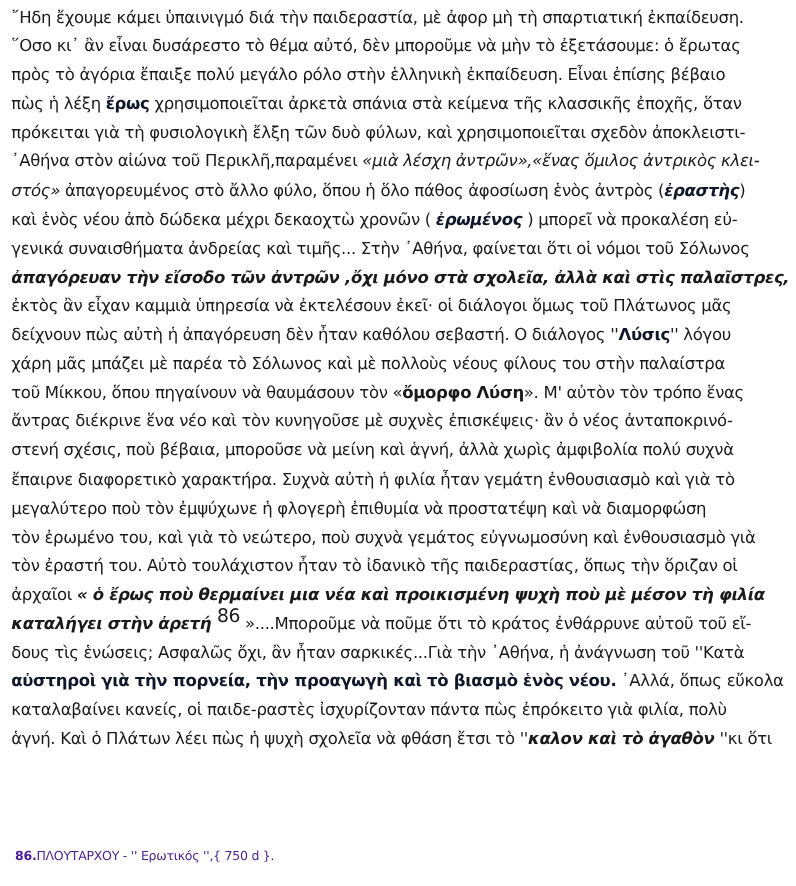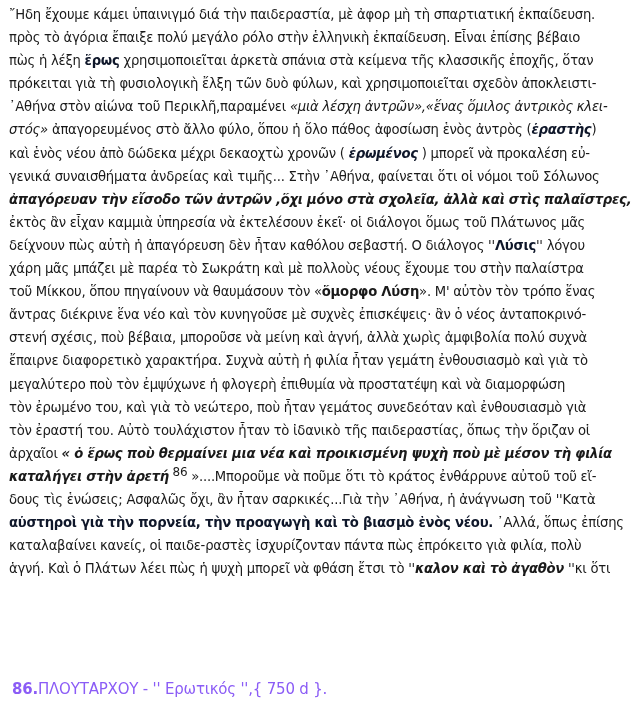--- a/index.html
+++ b/index.html
@@ -16,59 +16,60 @@
   }
   .line {
     display: block;
     height: 23.1px;
     line-height: 23.1px;
     white-space: nowrap;
   }
   .run.b { font-weight: bold; }
   .run.i { font-style: italic; }
   .run.blue { color: #0f172a; }
-  .run.sup { font-size: 12px; vertical-align: super; line-height: 0; }
+  .run.sup { font-size: 15px; vertical-align: super; line-height: 0; }
   .footnote {
     position: absolute;
     left: 12px; top: 680px;
     font-family: "DejaVu Sans", sans-serif;
-    font-size: 15px;
-    color: #8b5cf6;
+    font-size: 10px;
+    color: #4c1d95;
     white-space: nowrap;
     letter-spacing: -0.2px;
   }
   .footnote .num { font-weight: bold; }
 </style>
 </head>
 <body>
 
 <div class="page">
   <div id="body-text">
       <span class="line"><span class="run">῎Ηδη ἔχουμε κάμει ὑπαινιγμό διά τὴν παιδεραστία, μὲ ἀφορ μὴ τὴ σπαρτιατική ἐκπαίδευση.</span></span>
+      <span class="line"><span class="run">῞Οσο κι᾽ ἂν εἶναι δυσάρεστο τὸ θέμα αὐτό, δὲν μποροῦμε νὰ μὴν τὸ ἐξετάσουμε: ὁ ἔρωτας</span></span>
       <span class="line"><span class="run">πρὸς τὸ ἀγόρια ἔπαιξε πολύ μεγάλο ρόλο  στὴν ἑλληνικὴ ἐκπαίδευση. Εἶναι ἐπίσης βέβαιο</span></span>
       <span class="line"><span class="run">πὼς ἡ λέξη </span><span class="run b blue">ἔρως</span><span class="run"> χρησιμοποιεῖται ἀρκετὰ σπάνια στὰ κείμενα τῆς κλασσικῆς ἐποχῆς, ὅταν</span></span>
       <span class="line"><span class="run">πρόκειται γιὰ τὴ φυσιολογικὴ ἔλξη τῶν δυὸ φύλων, καὶ χρησιμοποιεῖται σχεδὸν ἀποκλειστι-</span></span>
       <span class="line"><span class="run">᾽Αθήνα στὸν αἰώνα τοῦ Περικλῆ,παραμένει </span><span class="run i">«μιὰ λέσχη ἀντρῶν»,«ἕνας ὅμιλος ἀντρικὸς κλει-</span></span>
       <span class="line"><span class="run i">στός»</span><span class="run"> ἀπαγορευμένος στὸ ἄλλο φύλο, ὅπου ἡ ὅλο πάθος ἀφοσίωση ἑνὸς ἀντρὸς (</span><span class="run b i blue">ἐραστὴς</span><span class="run">)</span></span>
       <span class="line"><span class="run">καὶ ἑνὸς νέου ἀπὸ δώδεκα  μέχρι δεκαοχτὼ χρονῶν ( </span><span class="run b i blue">ἐρωμένος</span><span class="run"> ) μπορεῖ νὰ προκαλέση εὐ-</span></span>
       <span class="line"><span class="run">γενικά  συναισθήματα ἀνδρείας καὶ τιμῆς... Στὴν ᾽Αθήνα, φαίνεται ὅτι οἱ νόμοι τοῦ Σόλωνος</span></span>
       <span class="line"><span class="run b i">ἀπαγόρευαν  τὴν εἴσοδο τῶν ἀντρῶν  ,ὄχι μόνο στὰ σχολεῖα,  ἀλλὰ καὶ στὶς παλαῖστρες,</span></span>
       <span class="line"><span class="run">ἐκτὸς ἂν εἶχαν καμμιὰ ὑπηρεσία νὰ ἐκτελέσουν ἐκεῖ· οἱ διάλογοι  ὅμως τοῦ Πλάτωνος μᾶς</span></span>
       <span class="line"><span class="run">δείχνουν πὼς αὐτὴ ἡ ἀπαγόρευση δὲν ἦταν καθόλου σεβαστή. Ο διάλογος ''</span><span class="run b blue">Λύσις</span><span class="run">'' λόγου</span></span>
-      <span class="line"><span class="run">χάρη μᾶς μπάζει μὲ παρέα τὸ Σωκράτη καὶ μὲ πολλοὺς νέους ἔχουμε του στὴν παλαίστρα</span></span>
+      <span class="line"><span class="run">χάρη μᾶς μπάζει μὲ παρέα τὸ Σόλωνος καὶ μὲ πολλοὺς νέους φίλους του στὴν παλαίστρα</span></span>
       <span class="line"><span class="run">τοῦ Μίκκου,  ὅπου πηγαίνουν νὰ θαυμάσουν τὸν «</span><span class="run b">ὄμορφο Λύση</span><span class="run">». Μ' αὐτὸν τὸν τρόπο ἕνας</span></span>
       <span class="line"><span class="run">ἄντρας διέκρινε  ἕνα νέο καὶ τὸν κυνηγοῦσε μὲ συχνὲς ἐπισκέψεις· ἂν ὁ νέος ἀνταποκρινό-</span></span>
       <span class="line"><span class="run">στενή σχέσις, ποὺ βέβαια, μποροῦσε νὰ μείνη καὶ ἁγνή, ἀλλὰ χωρὶς ἀμφιβολία πολύ συχνὰ</span></span>
       <span class="line"><span class="run">ἔπαιρνε διαφορετικὸ  χαρακτήρα. Συχνὰ αὐτὴ ἡ φιλία ἦταν γεμάτη ἐνθουσιασμὸ καὶ γιὰ τὸ</span></span>
       <span class="line"><span class="run">μεγαλύτερο ποὺ τὸν ἐμψύχωνε ἡ φλογερὴ ἐπιθυμία νὰ προστατέψη καὶ νὰ διαμορφώση</span></span>
-      <span class="line"><span class="run">τὸν ἐρωμένο του, καὶ γιὰ τὸ νεώτερο, ποὺ ἦταν γεμάτος συνεδεόταν καὶ ἐνθουσιασμὸ γιὰ</span></span>
+      <span class="line"><span class="run">τὸν ἐρωμένο του, καὶ γιὰ τὸ νεώτερο, ποὺ συχνὰ γεμάτος εὐγνωμοσύνη καὶ ἐνθουσιασμὸ γιὰ</span></span>
       <span class="line"><span class="run">τὸν ἐραστή του. Αὐτὸ τουλάχιστον ἦταν τὸ ἰδανικὸ τῆς παιδεραστίας, ὅπως τὴν ὅριζαν οἱ</span></span>
       <span class="line"><span class="run">ἀρχαῖοι </span><span class="run b i">« ὁ ἔρως ποὺ θερμαίνει μια νέα καὶ προικισμένη ψυχὴ ποὺ μὲ μέσον τὴ φιλία</span></span>
       <span class="line"><span class="run b i">καταλήγει στὴν ἀρετή</span><span class="run sup"> 86</span><span class="run"> »....Μποροῦμε νὰ ποῦμε ὅτι τὸ κράτος ἐνθάρρυνε αὐτοῦ τοῦ εἴ-</span></span>
       <span class="line"><span class="run">δους τὶς ἑνώσεις; Ασφαλῶς ὄχι, ἂν ἦταν σαρκικές...Γιὰ τὴν ᾽Αθήνα, ἡ ἀνάγνωση τοῦ ''Κατὰ</span></span>
-      <span class="line"><span class="run b blue">αὐστηροὶ γιὰ τὴν πορνεία, τὴν προαγωγὴ καὶ τὸ βιασμὸ ἑνὸς νέου.</span><span class="run"> ᾽Αλλά, ὅπως ἐπίσης</span></span>
+      <span class="line"><span class="run b blue">αὐστηροὶ γιὰ τὴν πορνεία, τὴν προαγωγὴ καὶ τὸ βιασμὸ ἑνὸς νέου.</span><span class="run"> ᾽Αλλά, ὅπως εὔκολα</span></span>
       <span class="line"><span class="run">καταλαβαίνει κανείς, οἱ παιδε-ραστὲς ἰσχυρίζονταν πάντα πὼς ἐπρόκειτο γιὰ φιλία, πολὺ</span></span>
-      <span class="line"><span class="run">ἁγνή. Καὶ ὁ Πλάτων λέει πὼς ἡ ψυχὴ μπορεῖ νὰ φθάση ἔτσι τὸ ''</span><span class="run b i">καλον καὶ τὸ ἀγαθὸν</span><span class="run"> ''κι ὅτι</span></span>
+      <span class="line"><span class="run">ἁγνή. Καὶ ὁ Πλάτων λέει πὼς ἡ ψυχὴ σχολεῖα νὰ φθάση ἔτσι τὸ ''</span><span class="run b i">καλον καὶ τὸ ἀγαθὸν</span><span class="run"> ''κι ὅτι</span></span>
     </div>
   <div class="footnote">
     <span class="num">86.</span><span>ΠΛΟΥΤΑΡΧΟΥ - '' Ερωτικός '',{ 750 d }.</span>
   </div>
 </div>
 
 </body></html>

